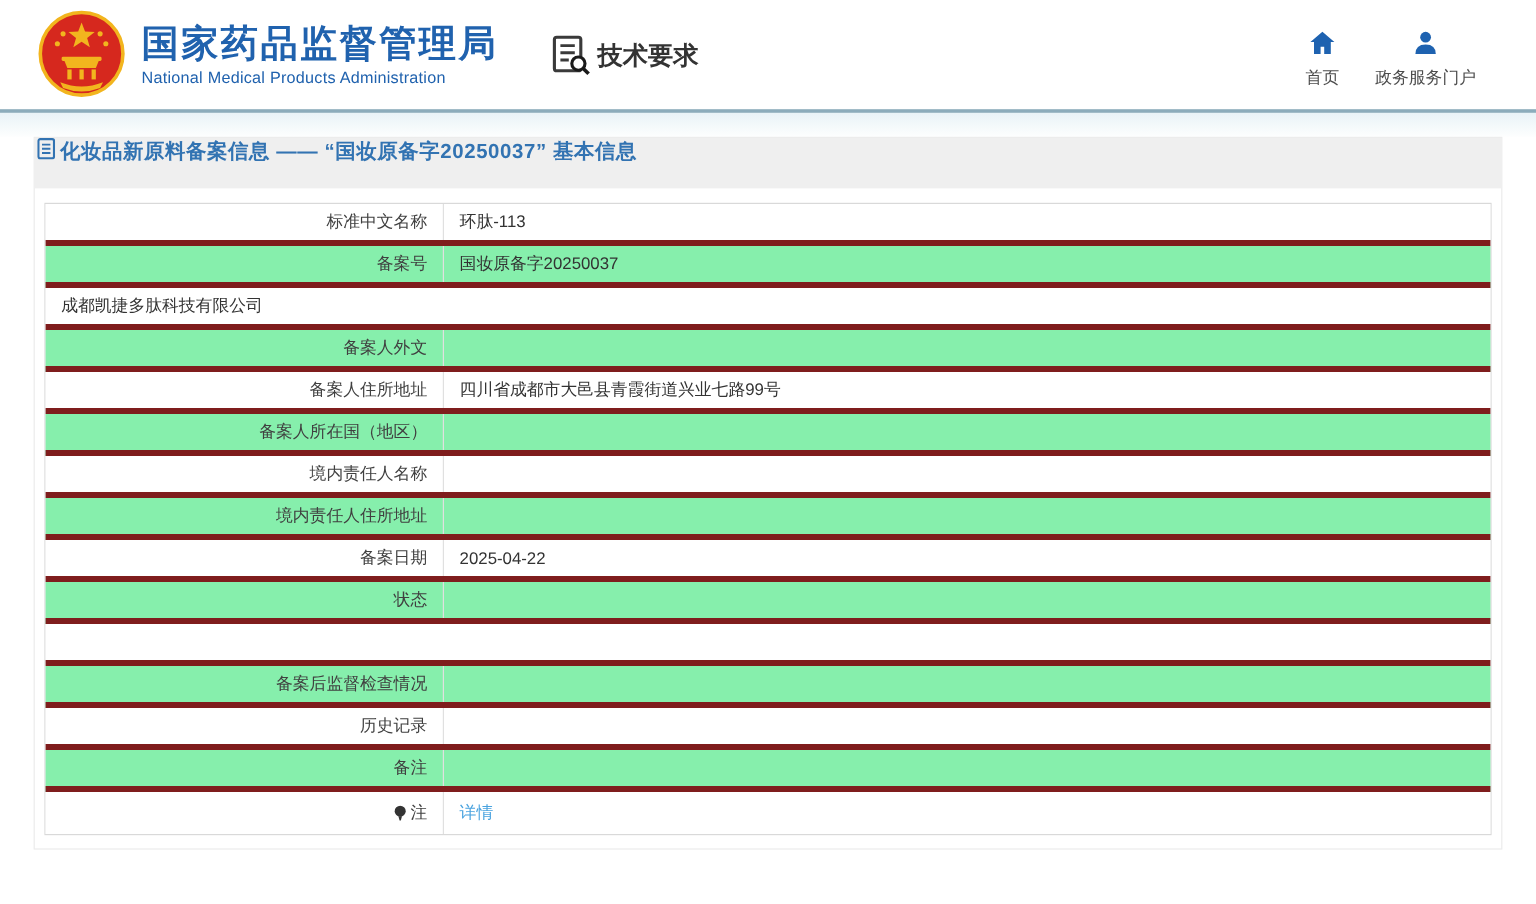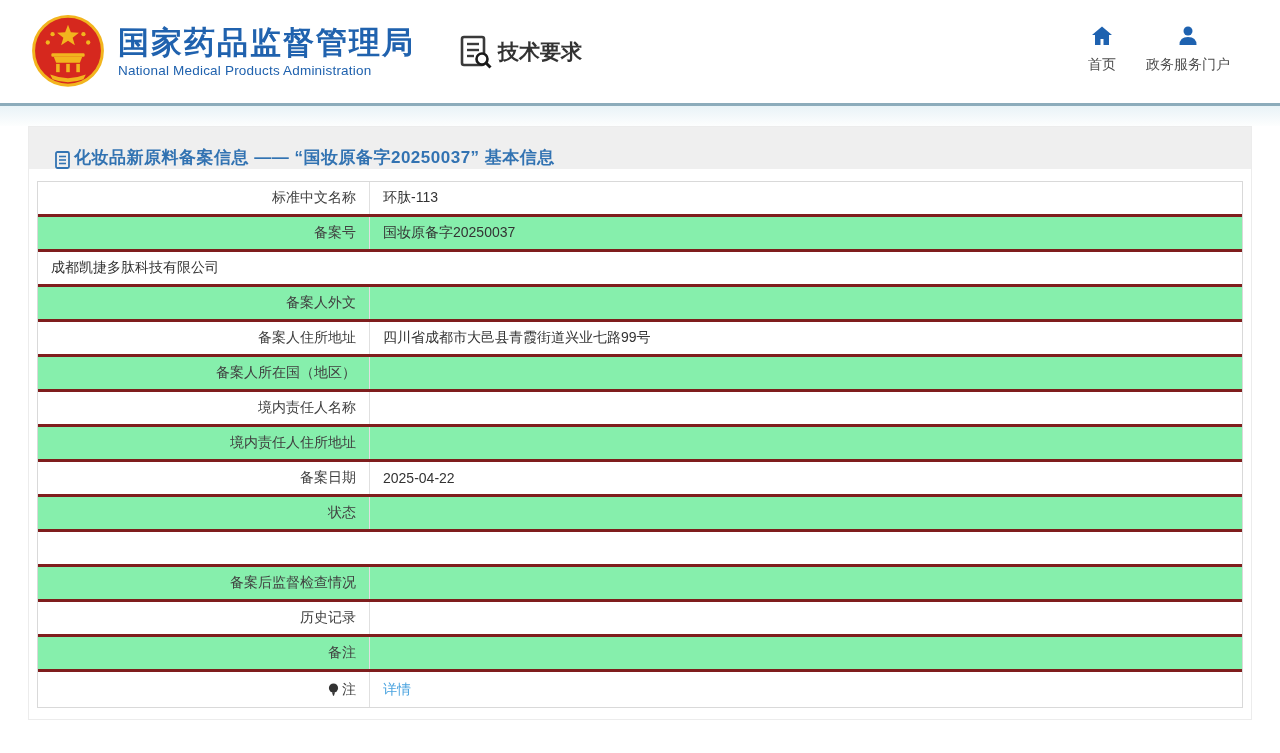--- a/index.html
+++ b/index.html
@@ -1,44 +1,44 @@
 <!DOCTYPE html>
 <html><head>
 <meta charset="utf-8">
 <style>
   * { margin:0; padding:0; box-sizing:border-box; }
   html,body { width:1280px; height:753px; overflow:hidden;
     font-family:"Liberation Sans","DejaVu Sans",sans-serif; background:#ffffff; }
 
   
-  .header { height:106px; background:#ffffff; display:flex; align-items:center;
+  .header { height:94px; background:#ffffff; display:flex; align-items:center;
     border-bottom:3px solid #8cacbb; position:relative; }
   .logo-group { display:flex; align-items:center; margin-left:30px; }
   .emblem { width:76px; height:76px; flex:0 0 auto; }
   .org-titles { margin-left:12px; }
   .org-cn { font-size:31px; font-weight:bold; color:#2062ae; letter-spacing:2px; line-height:1.15; }
   .org-en { font-size:13.5px; color:#2062ae; margin-top:3px; letter-spacing:0.2px; }
   .nav-query { display:flex; align-items:center; margin-left:45px; cursor:pointer; }
   .nav-query svg { width:32px; height:34px; }
   .nav-query-label { font-size:21px; font-weight:600; color:#333; margin-left:6px; }
   .header-links { position:absolute; right:50px; top:24px; display:flex; gap:30px; }
   .hlink { display:flex; flex-direction:column; align-items:center; cursor:pointer; }
   .hlink svg { width:24px; height:24px; }
   .hlink-label { font-size:14px; color:#4d4d4d; margin-top:8px; white-space:nowrap; }
 
   .band { height:20px; background:linear-gradient(#e9f3f7,#fdfefe); }
 
   
   .card { width:1224px; margin-left:28px; background:#ffffff; border:1px solid #ececec; }
-  .card-title { height:42px; background:#efefef; display:flex; align-items:flex-end; padding-left:26px; }
+  .card-title { height:42px; background:#efefef; display:flex; align-items:flex-start; padding-left:2px; }
   .card-title svg { width:15px; height:18px; flex:0 0 auto; }
   .card-title-text { font-size:17px; font-weight:600; color:#3273b2; margin-left:4px; letter-spacing:0.5px; }
 
   .table-wrap { margin:12px 8px 11px 8px; border:1px solid #d9d9d9; }
-  .t-row { display:flex; height:35px; border-bottom:3px solid #7f1d1d; background:#ffffff; }
+  .t-row { display:flex; height:35px; border-bottom:5px solid #7f1d1d; background:#ffffff; }
   .t-row:last-child { border-bottom:none; }
   .t-row.alt { background:#86efac; }
   .t-label { width:332px; flex:0 0 auto; display:flex; align-items:center; justify-content:flex-end;
     padding-right:13px; font-size:14px; color:#404040; border-right:1px solid #e0e0e0; }
   .t-value { flex:1; display:flex; align-items:center; padding-left:13px; font-size:14px; color:#333; }
   .detail-link { color:#4aa3df; text-decoration:none; font-size:14px; }
   .note-ic { width:11px; height:14px; margin-right:3px; display:inline-block; }
 </style>
 </head>
 <body>

